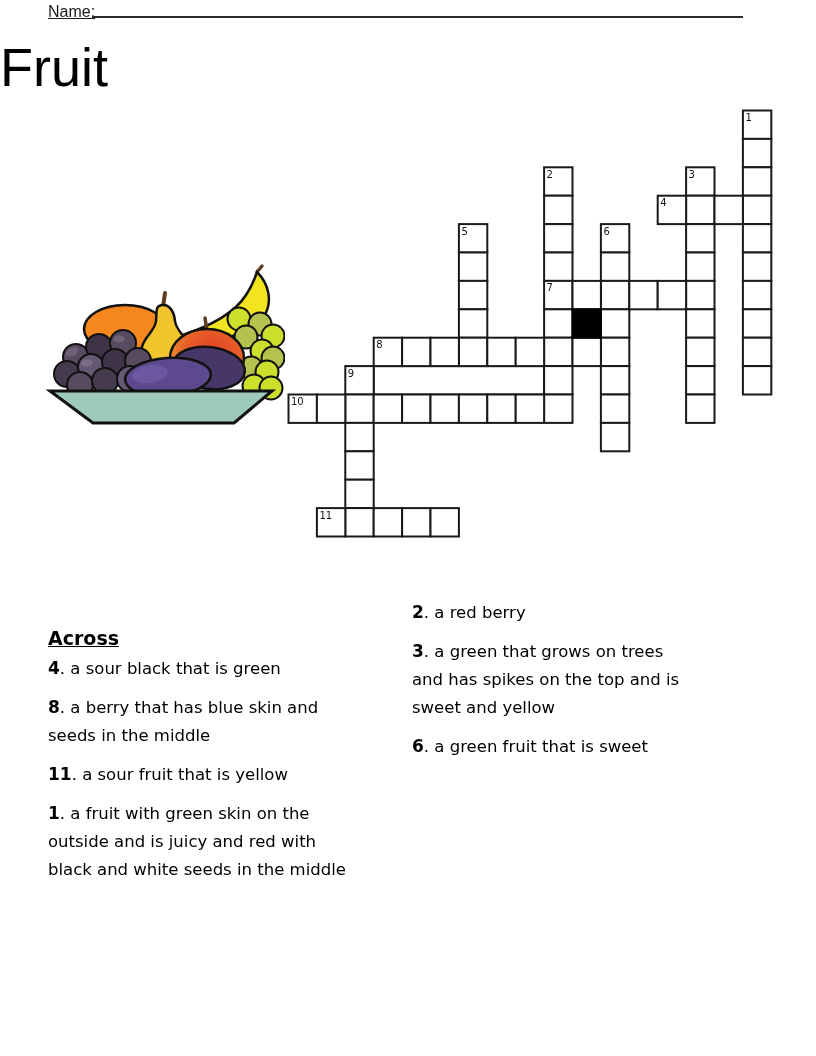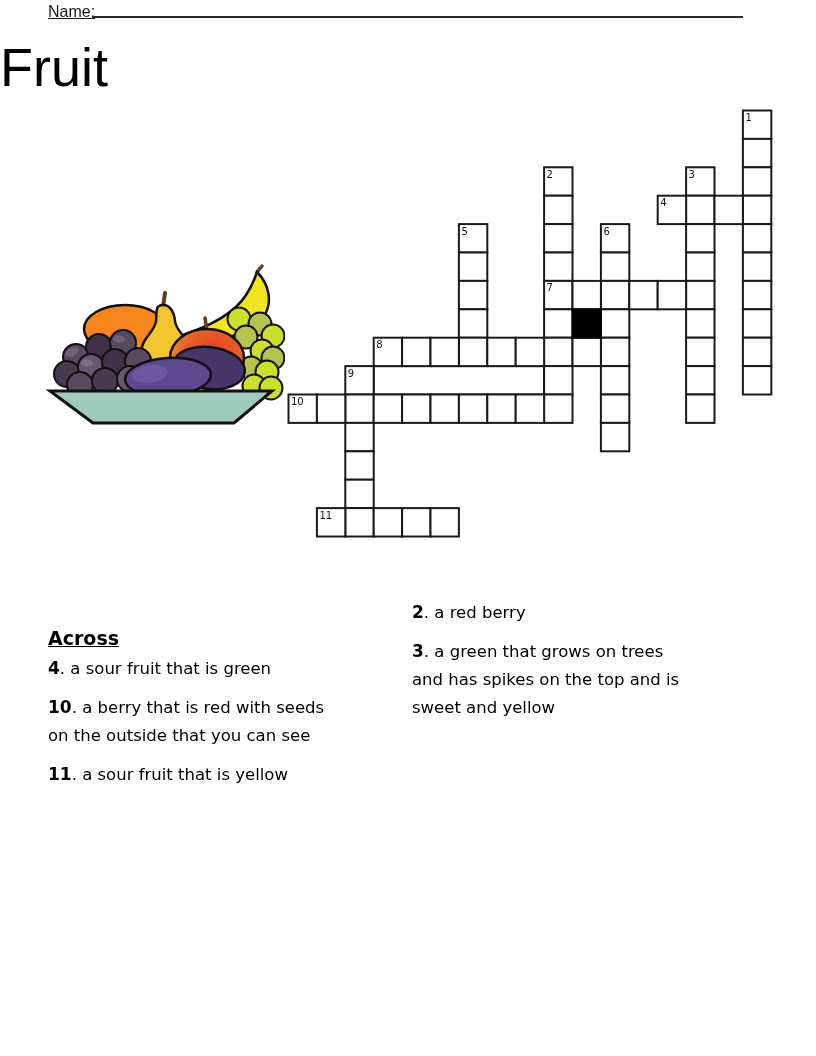--- a/index.html
+++ b/index.html
@@ -166,23 +166,27 @@
     <text x="174.39999999999998" y="125.6" font-size="10" fill="#111111" font-family="&quot;DejaVu Sans&quot;, sans-serif">5</text>
     <text x="316.4" y="125.6" font-size="10" fill="#111111" font-family="&quot;DejaVu Sans&quot;, sans-serif">6</text>
     <text x="89.19999999999999" y="239.2" font-size="10" fill="#111111" font-family="&quot;DejaVu Sans&quot;, sans-serif">8</text>
     <text x="60.8" y="267.6" font-size="10" fill="#111111" font-family="&quot;DejaVu Sans&quot;, sans-serif">9</text>
     <text x="4" y="296" font-size="10" fill="#111111" font-family="&quot;DejaVu Sans&quot;, sans-serif">10</text>
     <text x="32.4" y="409.59999999999997" font-size="10" fill="#111111" font-family="&quot;DejaVu Sans&quot;, sans-serif">11</text>
   </svg>
 
 <div class="abs clue-col" id="clues-left">
     <div class="clue-heading">Across</div>
-    <div class="clue"><span class="cnum">4</span><span>. </span><span class="ctext">a sour fruit that is green</span></div>
-    <div class="clue"><span class="cnum">10</span><span>. </span><span class="ctext">a berry that is red with seeds
-on the outside that you can see</span></div>
+    <div class="clue"><span class="cnum">4</span><span>. </span><span class="ctext">a sour black that is green</span></div>
+    <div class="clue"><span class="cnum">8</span><span>. </span><span class="ctext">a berry that has blue skin and
+seeds in the middle</span></div>
     <div class="clue"><span class="cnum">11</span><span>. </span><span class="ctext">a sour fruit that is yellow</span></div>
+    <div class="clue"><span class="cnum">1</span><span>. </span><span class="ctext">a fruit with green skin on the
+outside and is juicy and red with
+black and white seeds in the middle</span></div>
   </div>
 <div class="abs clue-col" id="clues-right">
     <div class="clue"><span class="cnum">2</span><span>. </span><span class="ctext">a red berry</span></div>
     <div class="clue"><span class="cnum">3</span><span>. </span><span class="ctext">a green that grows on trees
 and has spikes on the top and is
 sweet and yellow</span></div>
+    <div class="clue"><span class="cnum">6</span><span>. </span><span class="ctext">a green fruit that is sweet</span></div>
   </div>
 
 </body></html>

